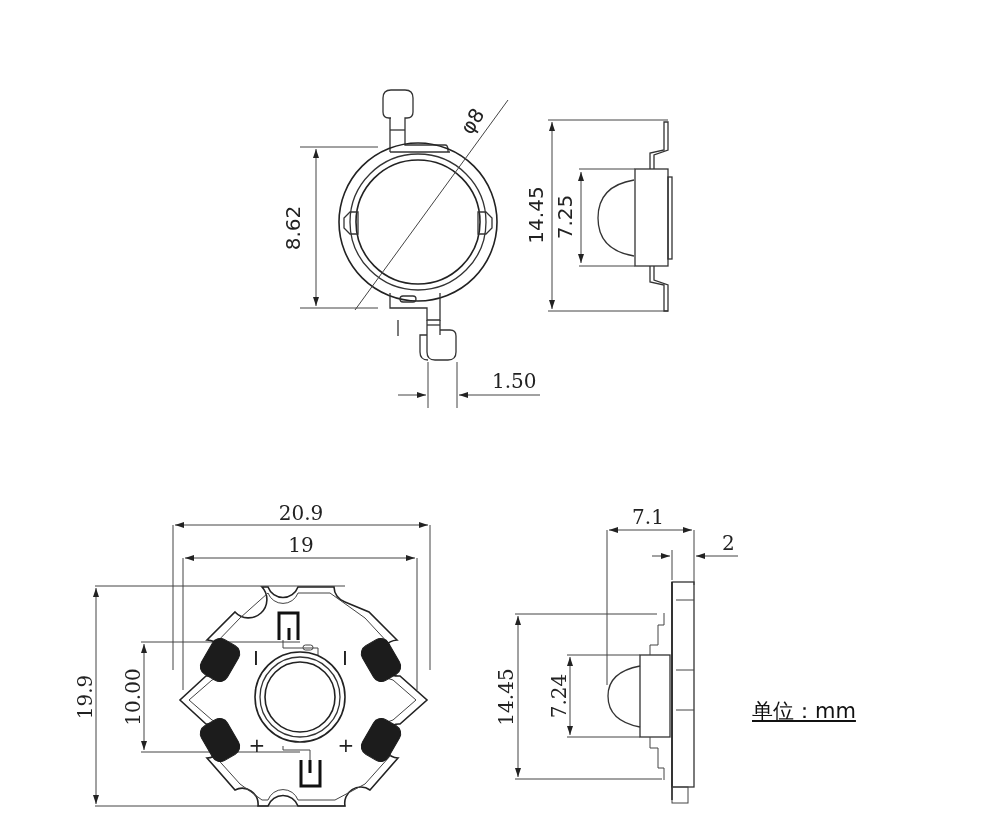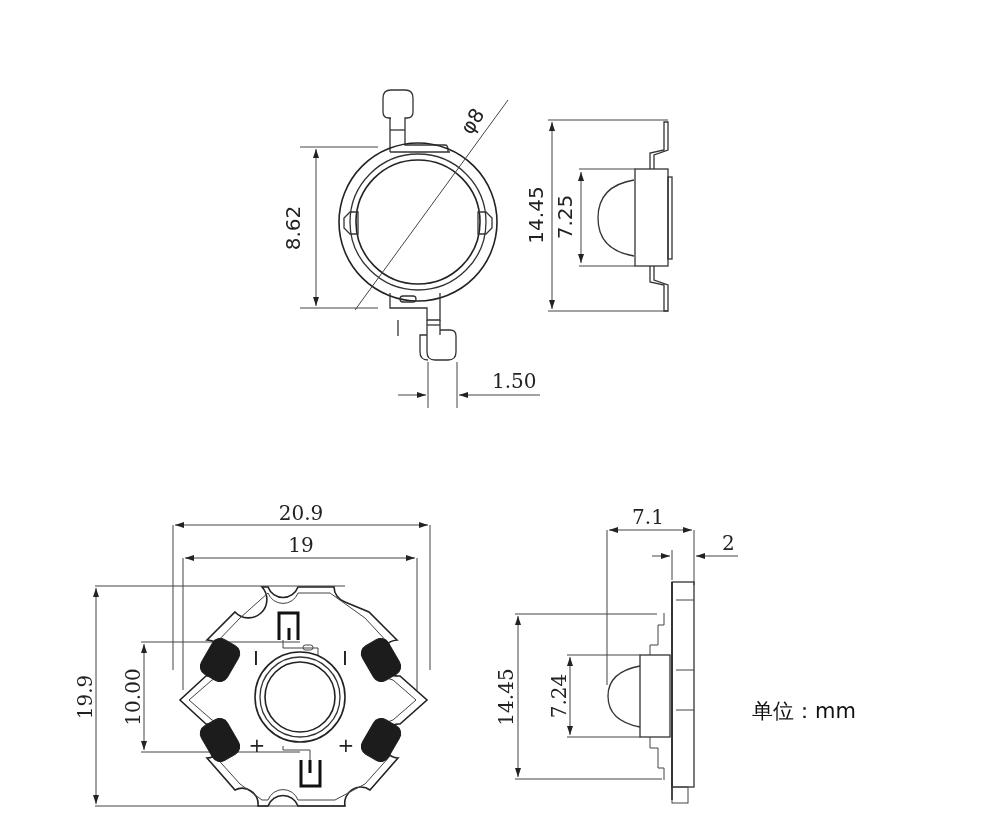--- a/index.html
+++ b/index.html
@@ -6,21 +6,21 @@
   #canvas { position: relative; width: 1000px; height: 820px; background: #ffffff; overflow: hidden; }
   svg { position: absolute; left: 0; top: 0; }
   .ln { stroke: #333; stroke-width: 1.3; fill: none; }
   .ln2 { stroke: #222; stroke-width: 1.6; fill: none; }
   .thin { stroke: #444; stroke-width: 1; fill: none; }
   .pad { fill: #1c1c1c; stroke: #1c1c1c; }
   .dimtxt { font-family: "DejaVu Serif", serif; font-size: 20px; fill: #222; }
   .dimtxt-sans { font-family: "DejaVu Sans", sans-serif; font-size: 20px; fill: #222; }
   .unit {
     position: absolute; left: 752px; top: 697px;
-    font-family: "DejaVu Sans", sans-serif; font-size: 21px; color: #111;
+    font-family: "DejaVu Sans", sans-serif; font-size: 21px; color: #111; text-decoration: underline;
   }
 </style>
 </head>
 <body>
 
 <div id="canvas">
 <svg width="1000" height="820" viewBox="0 0 1000 820" xmlns="http://www.w3.org/2000/svg">
   <defs>
     <marker id="arr" markerWidth="10" markerHeight="8" refX="9" refY="4" orient="auto-start-reverse" markerUnits="userSpaceOnUse">
       <path d="M0,1 L9,4 L0,7 Z" fill="#222"></path>

